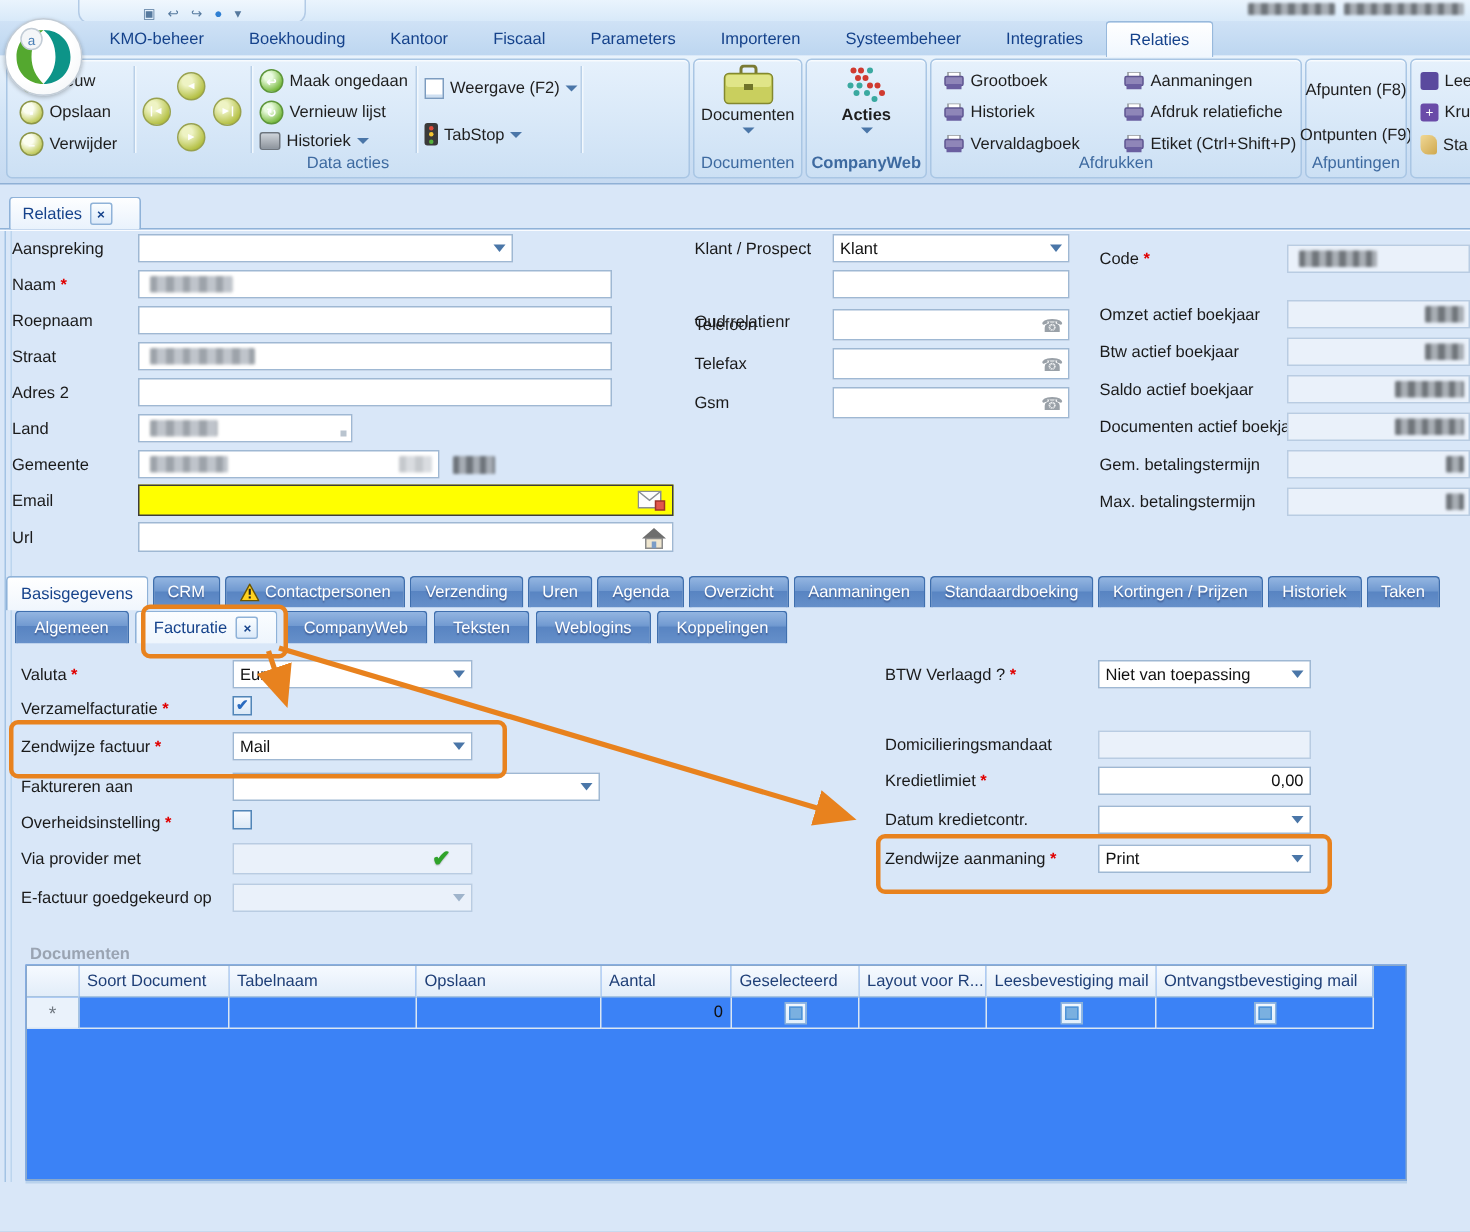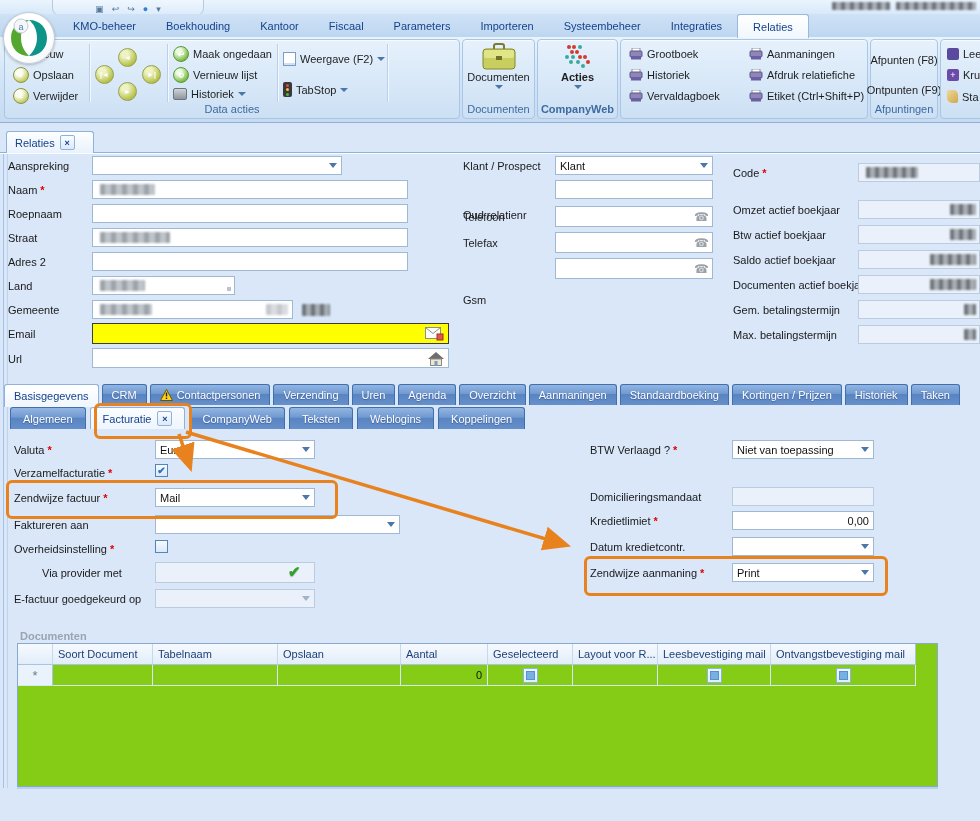--- a/index.html
+++ b/index.html
@@ -89,21 +89,21 @@
   .stab{height:21px;border:1px solid #3f6fae;border-bottom:none;border-radius:3px 3px 0 0;
         background:linear-gradient(#93b5e1,#7099d0 45%,#5884c2 46%,#6690ca);
         color:#fff;font-size:11px;display:flex;align-items:center;justify-content:center;
         padding:0 12px;gap:6px;white-space:nowrap;text-shadow:0 1px 1px rgba(0,0,50,.3);}
   .stab.active{background:linear-gradient(#fbfdff,#eef5fd);color:#15428b;border-color:#8fb2d8;text-shadow:none;}
   
   .obox{position:absolute;border:3px solid #e8821e;border-radius:6px;pointer-events:none;z-index:9;}
   #annot{position:absolute;left:0;top:0;width:980px;height:821px;pointer-events:none;z-index:10;}
   
   .sectitle{position:absolute;left:20px;top:630px;font-size:11px;font-weight:bold;color:#9aa4b2;}
-  .docpanel{position:absolute;left:17px;top:643px;width:921px;height:144px;background:#84cc16;
+  .docpanel{position:absolute;left:17px;top:643px;width:921px;height:144px;background:#3b82f6;
             border:1px solid #88a8cc;box-sizing:border-box;box-shadow:0 2px 0 #b9d2ec;}
   .thead{position:absolute;left:0;top:0;height:21px;display:flex;}
   .th{height:21px;box-sizing:border-box;border-right:1px solid #c5d9ee;border-bottom:1px solid #a7c4e0;
       background:linear-gradient(#f6faff,#e2edf9);font-size:11px;color:#1f3f77;
       display:flex;align-items:center;padding:0 5px;overflow:hidden;white-space:nowrap;}
   .trow{position:absolute;left:0;top:21px;height:21px;display:flex;}
   .td{height:21px;box-sizing:border-box;border-right:1px solid #d9e6f3;border-bottom:1px solid #d9e6f3;
       font-size:11px;color:#111;display:flex;align-items:center;padding:0 5px;}
   .td.sel{background:#eaf2fb;justify-content:center;color:#707880;font-size:13px;border-right:1px solid #a7c4e0;}
   .tblchk{width:13px;height:13px;border:1px solid #8db4dc;background:linear-gradient(#f2f8fe,#dfeefc);
@@ -304,20 +304,21 @@
         <span>Afdruk relatiefiche</span>
         </div>
       <div class="ritem" style="left:128px;top:50px;">
         <svg width="14" height="12" viewBox="0 0 14 12" class="icon-svg">
             <rect x="3" y="0" width="8" height="4" fill="#fff" stroke="#90959b"></rect>
             <rect x="1" y="3" width="12" height="6" rx="1" fill="#8f86b8" stroke="#5e5590"></rect>
             <rect x="2" y="8" width="10" height="3.5" fill="#6a5fa0"></rect>
           </svg>
         <span>Etiket (Ctrl+Shift+P)</span>
         </div>
+      <div class="glabel">Afdrukken</div>
     </div>
 
     <div class="rgroup" style="left:870px;width:66px;">
       <div class="ritem" style="left:0;top:14px;width:66px;justify-content:center;">
         <span>Afpunten (F8)</span>
         </div>
       <div class="ritem" style="left:0;top:44px;width:66px;justify-content:center;">
         <span>Ontpunten (F9)</span>
         </div>
       <div class="glabel">Afpuntingen</div>
@@ -412,21 +413,21 @@
   <span class="lbl" style="left:463px;top:211px;">Telefoon</span>
   <div class="input" style="left:555px;top:206px;width:158px;height:21px;">
       <span class="phone">☎</span>
     </div>
 
   <span class="lbl" style="left:463px;top:237px;">Telefax</span>
   <div class="input" style="left:555px;top:232px;width:158px;height:21px;">
       <span class="phone">☎</span>
     </div>
 
-  <span class="lbl" style="left:463px;top:263px;margin-top:31px;">Gsm</span>
+  <span class="lbl" style="left:463px;top:263px;">Gsm</span>
   <div class="input" style="left:555px;top:258px;width:158px;height:21px;">
       <span class="phone">☎</span>
     </div>
 
   <span class="lbl" style="left:733px;top:167px;"><span>Code</span><span class="star">*</span></span>
   <div class="input dis" style="left:858px;top:163px;width:122px;"></div>
   <div class="redact dark" style="left:866px;top:167px;width:52px;height:11px;"></div>
 
   <span class="lbl" style="left:733px;top:204px;">Omzet actief boekjaar</span>
   <div class="input dis" style="left:858px;top:200px;width:122px;"></div>
@@ -540,21 +541,21 @@
   <span class="lbl" style="left:14px;top:519px;">Faktureren aan</span>
   <div class="input" style="left:155px;top:515px;width:245px;">
     <span class="arrowbox">
         <span class="tri"></span>
       </span>
     </div>
 
   <span class="lbl" style="left:14px;top:543px;"><span>Overheidsinstelling</span><span class="star">*</span></span>
   <div class="chk" style="left:155px;top:540px;"></div>
 
-  <span class="lbl" style="left:14px;top:567px;margin-left:28px;">Via provider met</span>
+  <span class="lbl" style="left:14px;top:567px;">Via provider met</span>
   <div class="input dis" style="left:155px;top:562px;width:160px;height:21px;"></div>
   <span class="greencheck" style="left:288px;top:563px;">✔</span>
 
   <span class="lbl" style="left:14px;top:593px;">E-factuur goedgekeurd op</span>
   <div class="input dis" style="left:155px;top:589px;width:160px;">
     <span class="arrowbox">
         <span class="tri" style="border-top-color:#9fb4cb;"></span>
       </span>
     </div>
 

